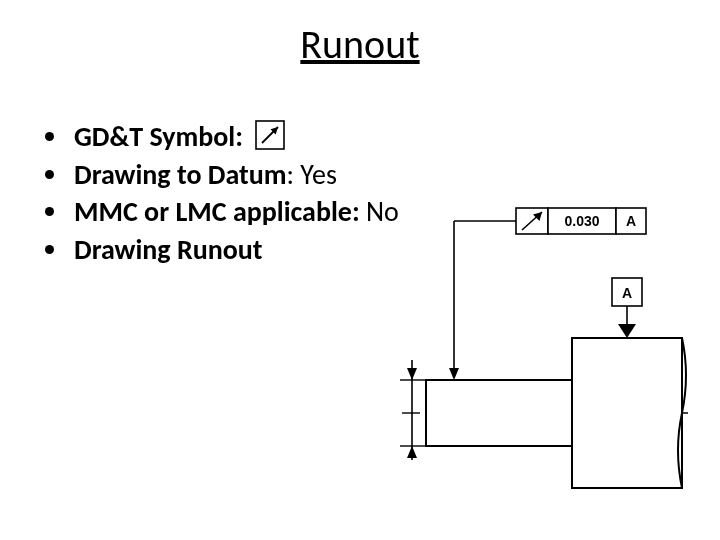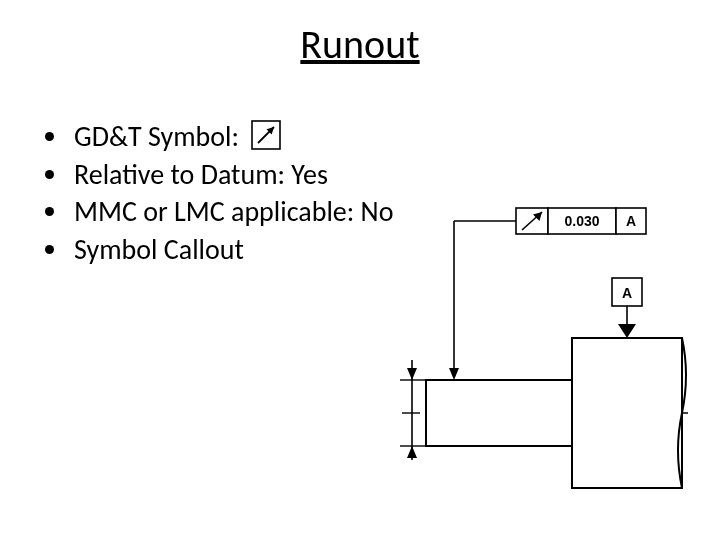--- a/index.html
+++ b/index.html
@@ -34,21 +34,21 @@
     line-height: 1.34;
   }
   .bullets ul {
     margin: 0;
     padding-left: 34px;
     list-style-type: disc;
   }
   .bullets li {
     padding-left: 4px;
   }
-  .bold { font-weight: 400; }
+  .bold { font-weight: 700; }
 
   
   .inline-symbol {
     display: inline-block;
     vertical-align: -4px;
     margin-left: 6px;
   }
   .inline-symbol svg { display: block; }
 
   
@@ -80,27 +80,27 @@
         <span class="bold">GD&amp;T Symbol:</span>
         <span class="inline-symbol">
           <svg width="30" height="30" viewBox="0 0 30 30">
             <rect x="1" y="1" width="28" height="28" fill="#ffffff" stroke="#000" stroke-width="1.6"></rect>
             <line x1="7" y1="23" x2="23" y2="7" stroke="#000" stroke-width="1.8"></line>
             <polygon points="23,7 15.5,9.3 20.7,14.5" fill="#000"></polygon>
           </svg>
         </span>
       </li>
       <li>
-        <span class="bold">Relative to Datum</span><span>: Yes</span>
+        <span class="bold">Drawing to Datum</span><span>: Yes</span>
       </li>
       <li>
         <span class="bold">MMC or LMC applicable: </span><span>No</span>
       </li>
       <li>
-        <span class="bold">Symbol Callout</span>
+        <span class="bold">Drawing Runout</span>
       </li>
     </ul>
   </div>
 
   <div class="drawing">
     <svg width="300" height="300" viewBox="0 0 300 300">
 
       <g>
 
         <rect x="120" y="8" width="32" height="26" fill="#ffffff" stroke="#000" stroke-width="1.6"></rect>

